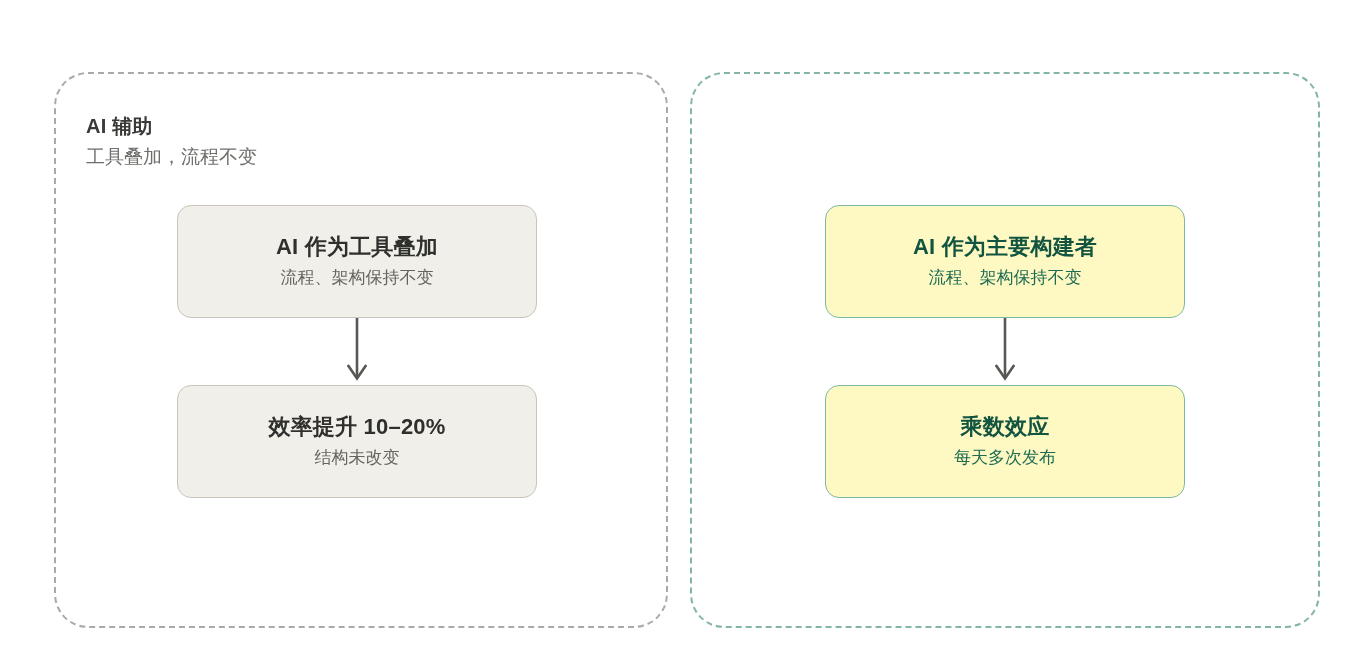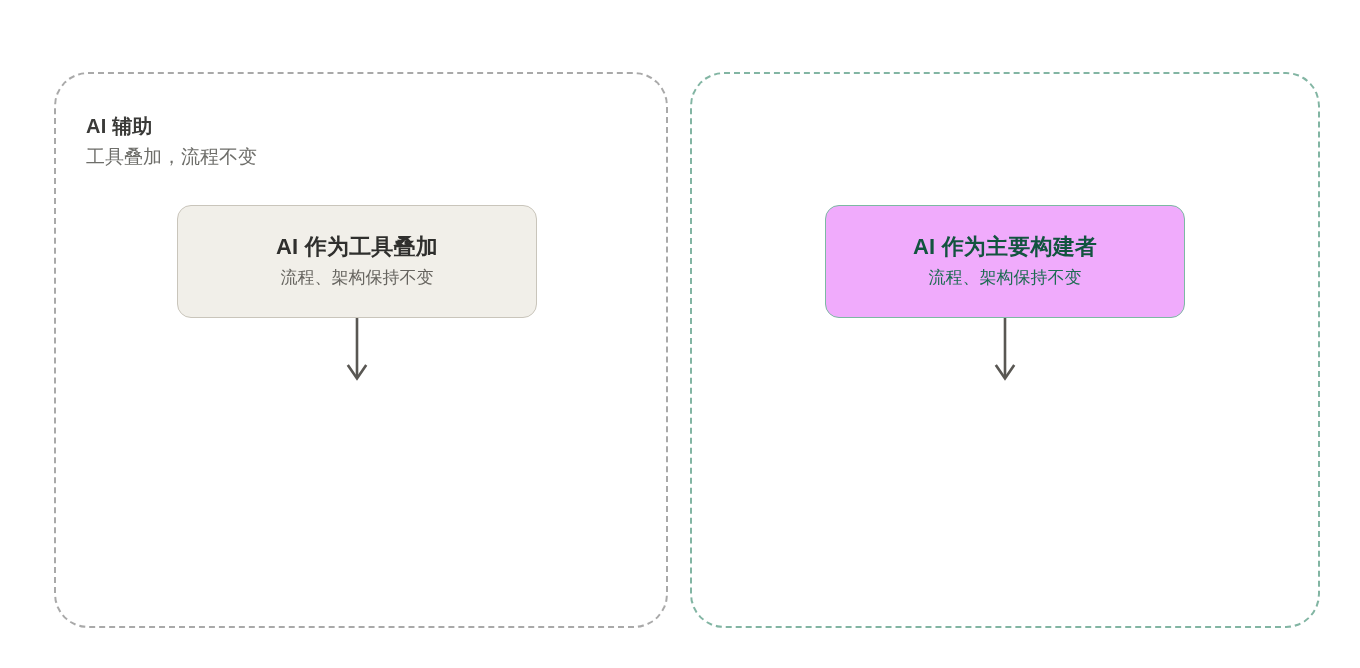--- a/index.html
+++ b/index.html
@@ -75,21 +75,21 @@
     align-items: center;
     justify-content: center;
   }
   .node-left {
     left: 121px;
     background: #f1efe9;
     border: 1.5px solid #c9c5bb;
   }
   .node-right {
     left: 133px;
-    background: #f0abfc;
+    background: #fef9c3;
     border: 1.5px solid #7cb9a2;
   }
   .node-top    { top: 131px; }
   .node-bottom { top: 311px; }
 
   .node-title {
     font-size: 22px;
     font-weight: bold;
     line-height: 1.3;
     margin: 0;
@@ -133,34 +133,42 @@
       <div class="node-sub">流程、架构保持不变</div>
     </div>
 
     <div class="arrow arrow-left">
       <svg width="24" height="68" viewBox="0 0 24 68" aria-hidden="true">
         <line x1="12" y1="0" x2="12" y2="58" stroke="#595753" stroke-width="2.6"></line>
         <polyline points="3.5,48 12,60.5 20.5,48" fill="none" stroke="#595753" stroke-width="2.6" stroke-linecap="square" stroke-linejoin="miter"></polyline>
       </svg>
     </div>
 
+    <div class="node node-left node-bottom">
+      <div class="node-title">效率提升 10–20%</div>
+      <div class="node-sub">结构未改变</div>
+    </div>
 
   </section>
 
   <section class="panel panel-right">
 
 
     <div class="node node-right node-top">
       <div class="node-title">AI 作为主要构建者</div>
       <div class="node-sub">流程、架构保持不变</div>
     </div>
 
     <div class="arrow arrow-right">
       <svg width="24" height="68" viewBox="0 0 24 68" aria-hidden="true">
         <line x1="12" y1="0" x2="12" y2="58" stroke="#595753" stroke-width="2.6"></line>
         <polyline points="3.5,48 12,60.5 20.5,48" fill="none" stroke="#595753" stroke-width="2.6" stroke-linecap="square" stroke-linejoin="miter"></polyline>
       </svg>
     </div>
 
+    <div class="node node-right node-bottom">
+      <div class="node-title">乘数效应</div>
+      <div class="node-sub">每天多次发布</div>
+    </div>
 
   </section>
 
 </div>
 
 </body></html>

